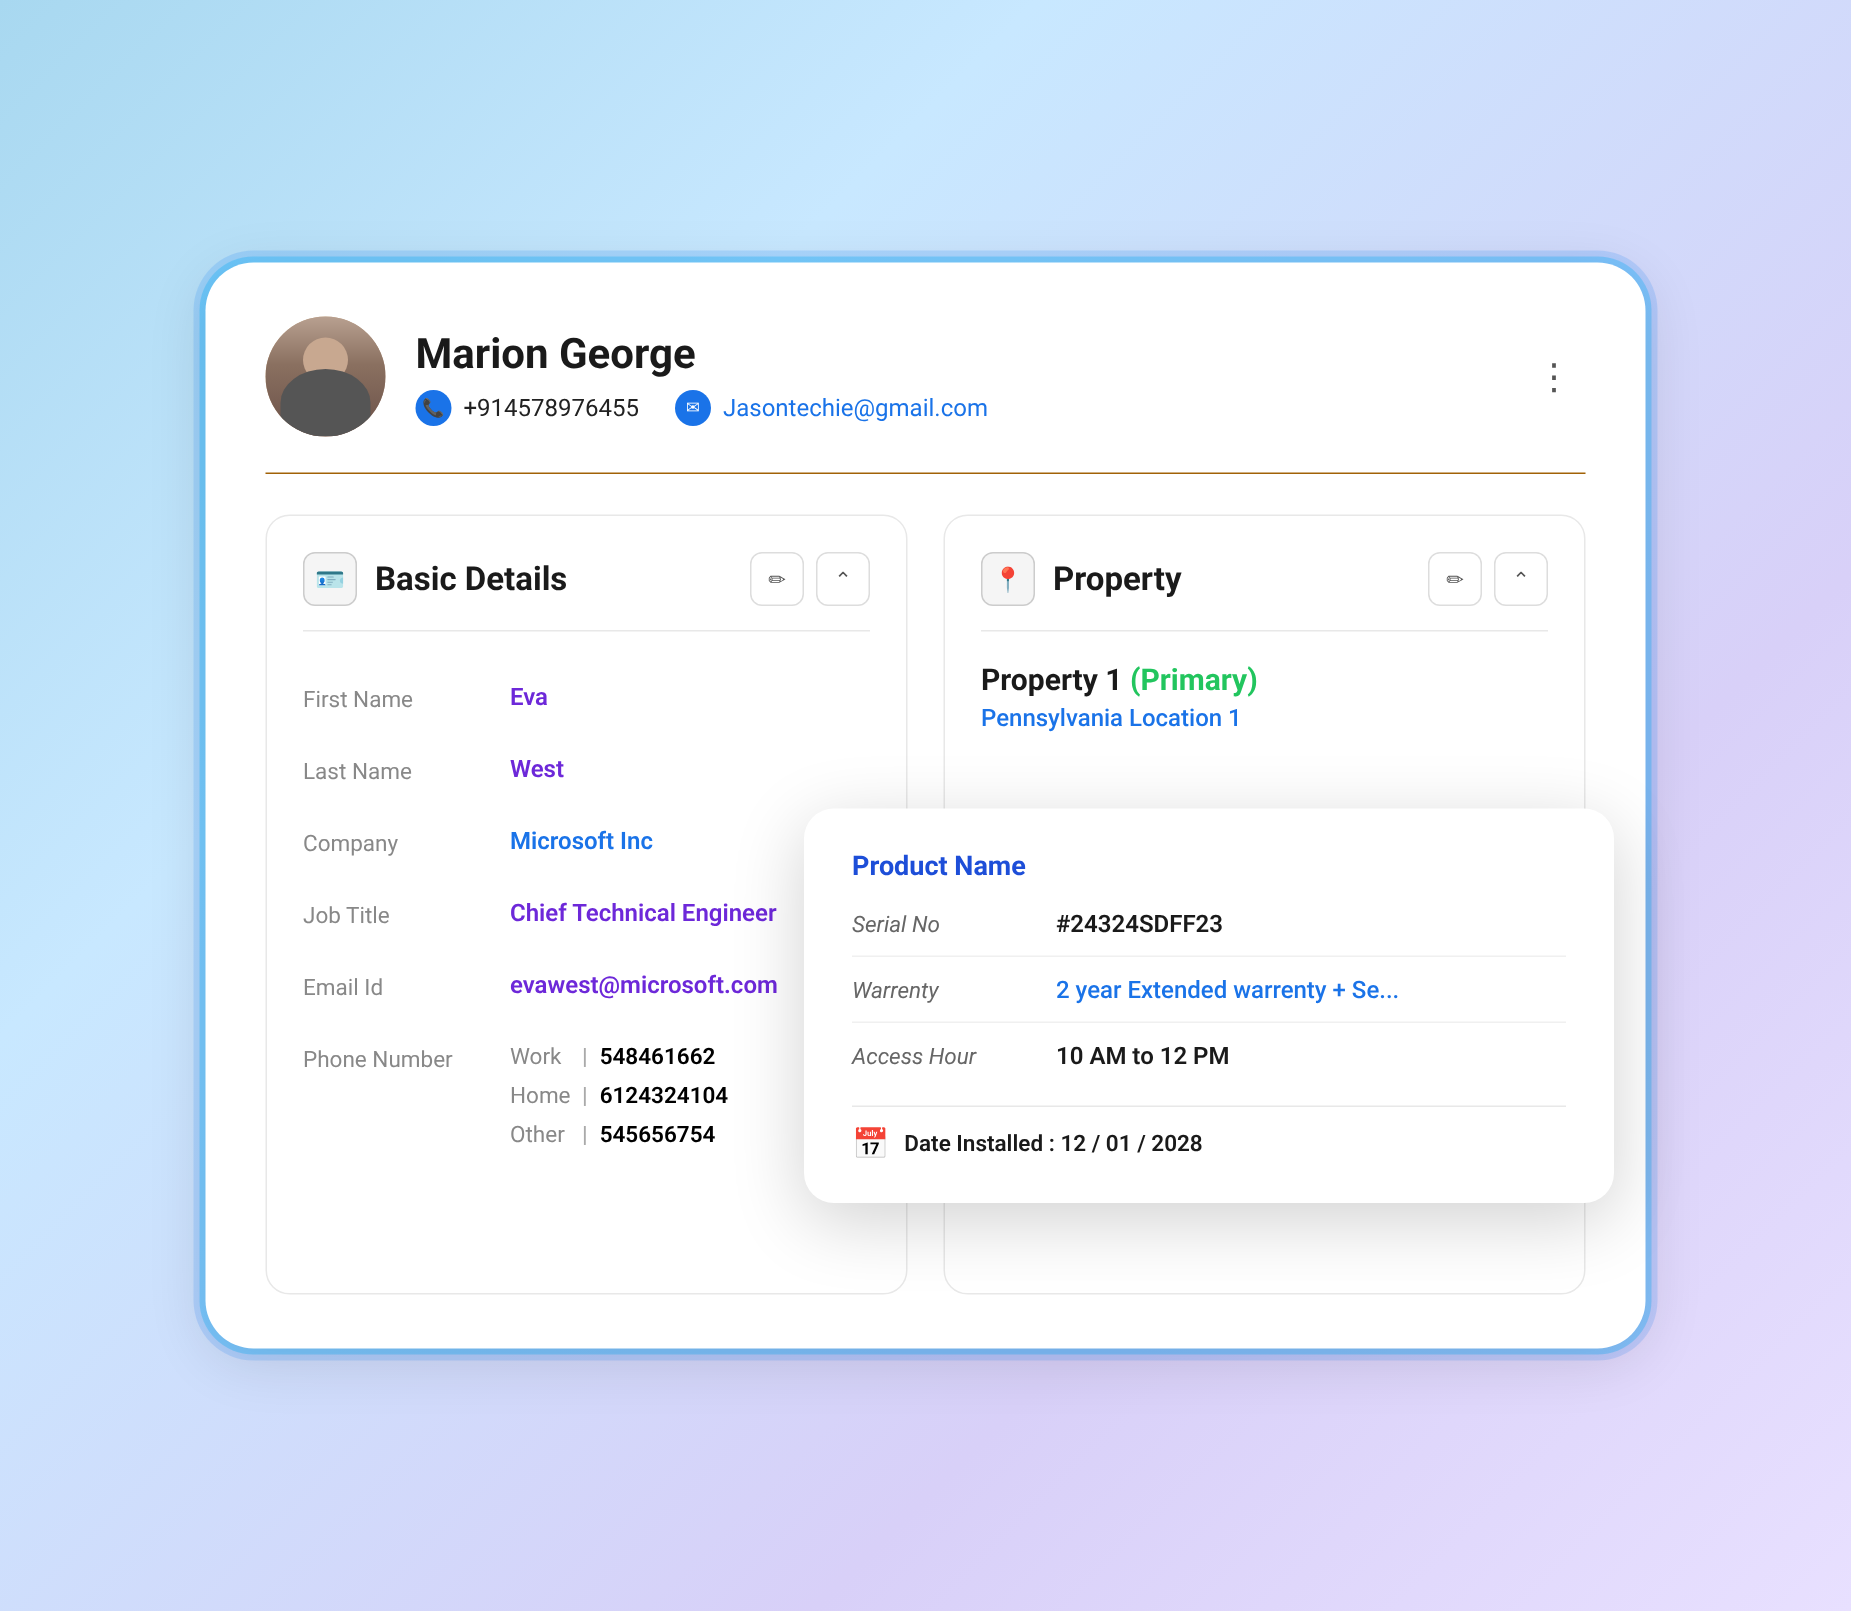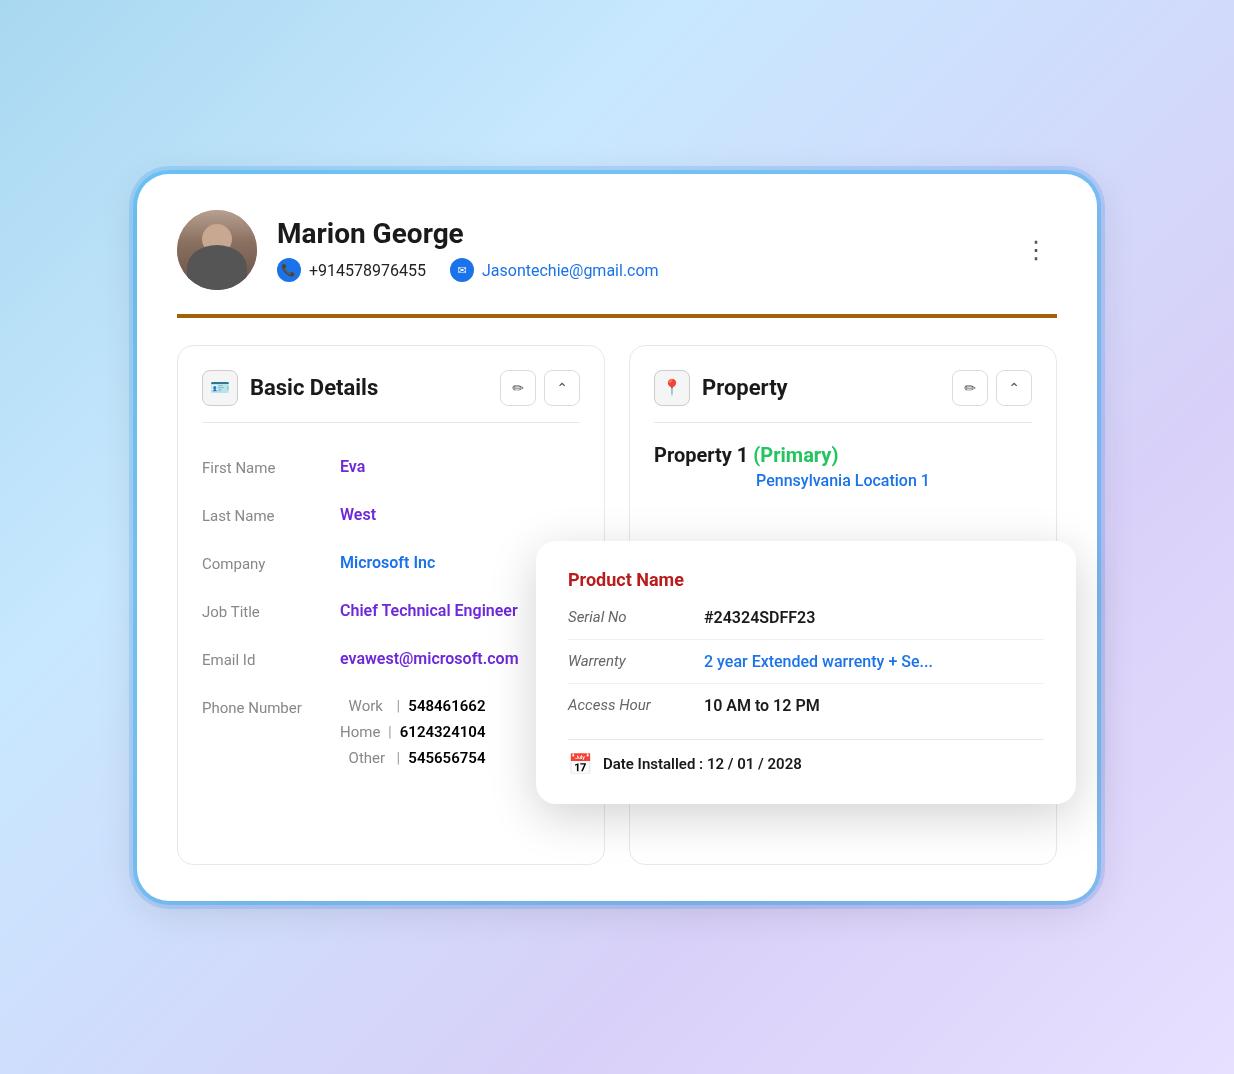--- a/index.html
+++ b/index.html
@@ -23,21 +23,21 @@
       box-shadow: 0 8px 40px rgba(0,0,0,0.12), 0 0 0 4px rgba(0,180,255,0.3), 0 0 0 8px rgba(0,120,255,0.15);
       position: relative;
     }
 
     
     .profile-header {
       display: flex;
       align-items: center;
       justify-content: space-between;
       padding-bottom: 24px;
-      border-bottom: 4px solid #a16207;
+      border-bottom: 1px solid #a16207;
       margin-bottom: 27px;
     }
 
     .profile-left {
       display: flex;
       align-items: center;
       gap: 20px;
     }
 
     .avatar {
@@ -261,21 +261,20 @@
       flex-direction: column;
       gap: 8px;
     }
 
     .phone-line {
       display: flex;
       align-items: center;
       gap: 8px;
       font-size: 15px;
       font-weight: 600;
-      justify-content: flex-end;
     }
 
     .phone-type {
       color: #888;
       font-weight: 400;
       width: 40px;
     }
 
     .phone-sep {
       color: #aaa;
@@ -290,40 +289,39 @@
     }
 
     .property-primary {
       color: #22c55e;
     }
 
     .property-location {
       color: #1a73e8;
       font-size: 16px;
       font-weight: 500;
-      text-align: center;
     }
 
     
     .product-card {
       position: absolute;
       width: 540px;
       background: white;
       border-radius: 20px;
       padding: 28px 32px;
       box-shadow: 0 12px 48px rgba(0,0,0,0.18);
       bottom: 60px;
       right: -20px;
       z-index: 10;
     }
 
     .product-name-label {
       font-size: 18px;
       font-weight: 700;
-      color: #b91c1c;
+      color: #1d4ed8;
       margin-bottom: 6px;
     }
 
     .product-brand {
       color: #1a73e8;
       font-size: 16px;
       font-weight: 500;
       padding-bottom: 16px;
       border-bottom: 1px solid #e8e8e8;
       margin-bottom: 16px;

